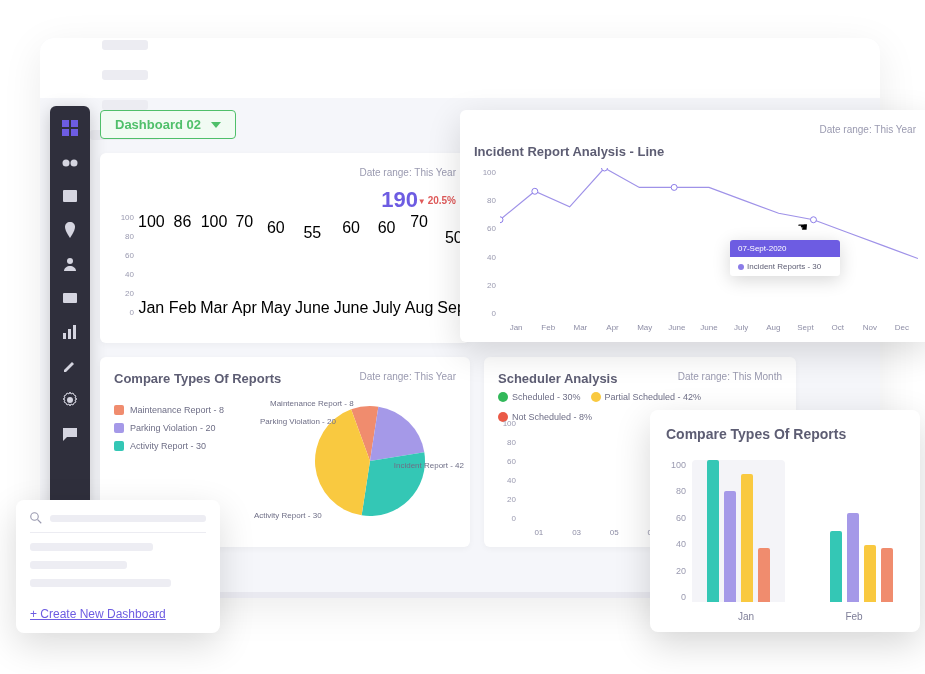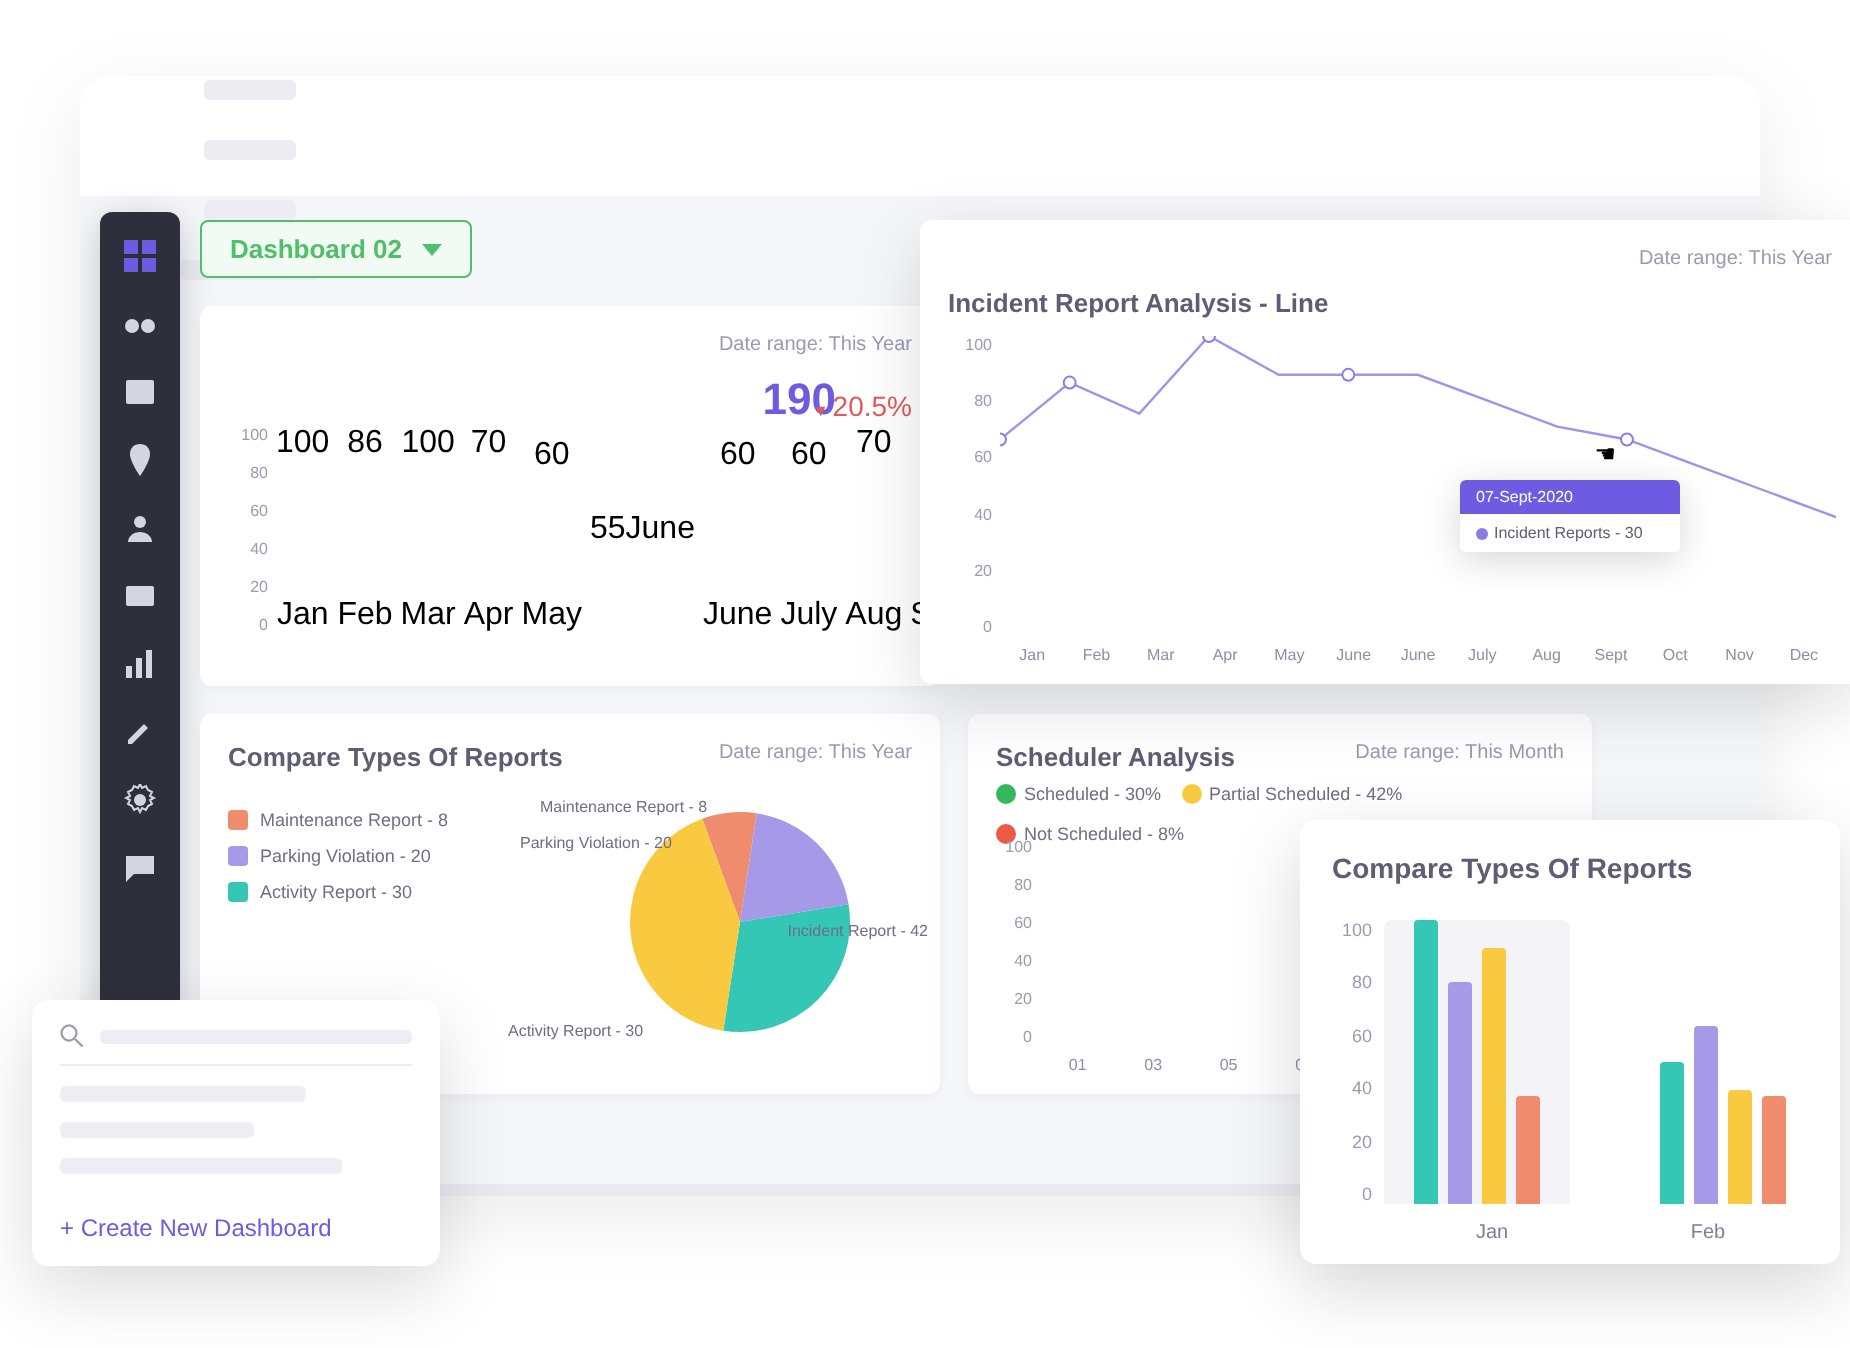--- a/index.html
+++ b/index.html
@@ -90,21 +90,21 @@
   .card {
     background: #fff;
     border-radius: 6px;
     padding: 14px;
     box-shadow: 0 2px 6px rgba(0,0,0,0.04);
     position: relative;
   }
   .card h3 { font-size: 13px; font-weight: 600; color: #5d5d73; }
   .card .range { position: absolute; top: 14px; right: 14px; font-size: 10px; color: #9a9ab0; }
   .big-value { position: absolute; top: 34px; right: 52px; font-size: 22px; font-weight: 700; color: #6d5ce2; }
-  .delta { position: absolute; top: 42px; right: 14px; font-size: 14px; color: #e05a5a; }
+  .delta { position: absolute; top: 42px; right: 14px; font-size: 10px; color: #e05a5a; font-weight: bold; }
   .delta::before { content: "▼"; font-size: 8px; margin-right: 2px; }
 
   
   .bar-card { width: 370px; height: 190px; }
   .bars-wrap { position: absolute; left: 16px; right: 12px; bottom: 26px; top: 60px; }
   .bars-y { position: absolute; left: 0; top: 0; bottom: 0; width: 18px; font-size: 8px; color: #9a9ab0; display: flex; flex-direction: column; justify-content: space-between; align-items: flex-end; }
   .bars-plot { position: absolute; left: 22px; right: 0; top: 0; bottom: 0; display: flex; align-items: flex-end; gap: 4px; }
 
   
   .pie-card { width: 370px; height: 190px; }
@@ -185,21 +185,21 @@
     top: 500px; left: 16px;
     width: 204px;
     background: #fff;
     border-radius: 8px;
     box-shadow: 0 12px 36px rgba(0,0,0,0.14);
     padding: 12px 14px;
   }
   .search-row { display: flex; align-items: center; gap: 8px; border-bottom: 1px solid #ececf2; padding-bottom: 8px; }
   .search-row svg { width: 12px; height: 12px; fill: #9a9ab0; }
   .sk-line { height: 8px; background: #ededf3; border-radius: 3px; margin-top: 10px; }
-  .create-link { color: #6d5ce2; font-size: 12px; margin-top: 20px; cursor: pointer; }
+  .create-link { color: #6d5ce2; font-size: 12px; margin-top: 20px; cursor: pointer; text-decoration: underline; }
 
 </style>
 </head>
 <body>
 
 <div class="app-window">
 
   <div class="topbar">
     <div class="tabstrip">
       <div class="tab active">Dashboard</div>
@@ -293,21 +293,21 @@
               <div style="position: relative; flex: 1 1 0%; height: 100%; display: flex; flex-direction: column; align-items: center; justify-content: flex-end;">
                 <span class="top">70</span>
                 <div class="bar" style="height: 70%;"></div>
                 <span class="lbl">Apr</span>
               </div>
               <div style="position: relative; flex: 1 1 0%; height: 100%; display: flex; flex-direction: column; align-items: center; justify-content: flex-end;">
                 <span class="top">60</span>
                 <div class="bar" style="height: 60%;"></div>
                 <span class="lbl">May</span>
               </div>
-              <div style="position: relative; flex: 1 1 0%; height: 100%; display: flex; flex-direction: row; align-items: center; justify-content: flex-end;">
+              <div style="position: relative; flex: 1 1 0%; height: 100%; display: flex; flex-direction: column; align-items: center; justify-content: flex-end;">
                 <span class="top">55</span>
                 <div class="bar" style="height: 55%;"></div>
                 <span class="lbl">June</span>
               </div>
               <div style="position: relative; flex: 1 1 0%; height: 100%; display: flex; flex-direction: column; align-items: center; justify-content: flex-end;">
                 <span class="top">60</span>
                 <div class="bar" style="height: 60%;"></div>
                 <span class="lbl">June</span>
               </div>
               <div style="position: relative; flex: 1 1 0%; height: 100%; display: flex; flex-direction: column; align-items: center; justify-content: flex-end;">

